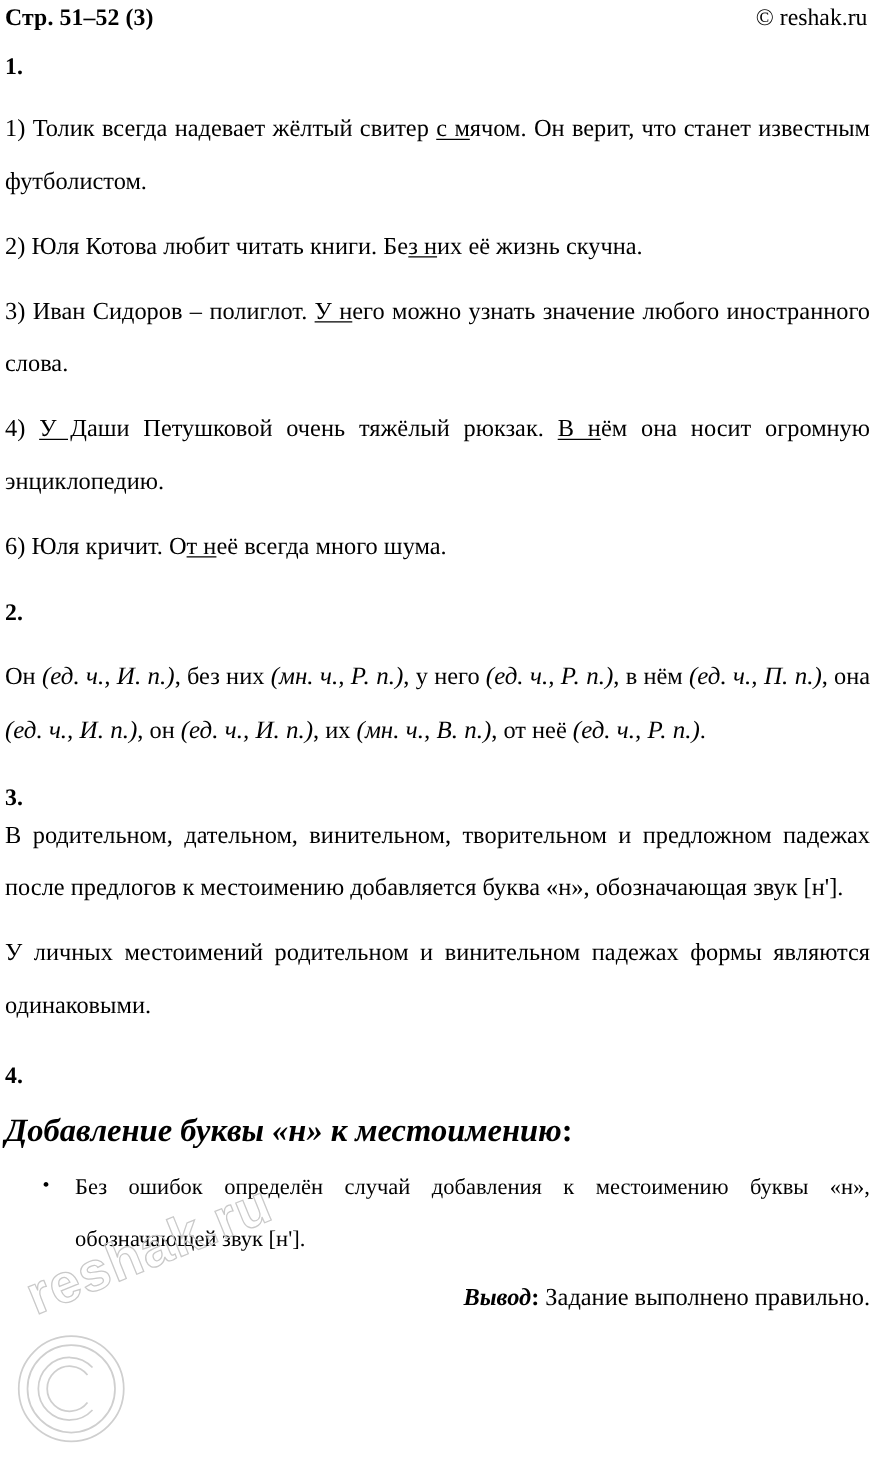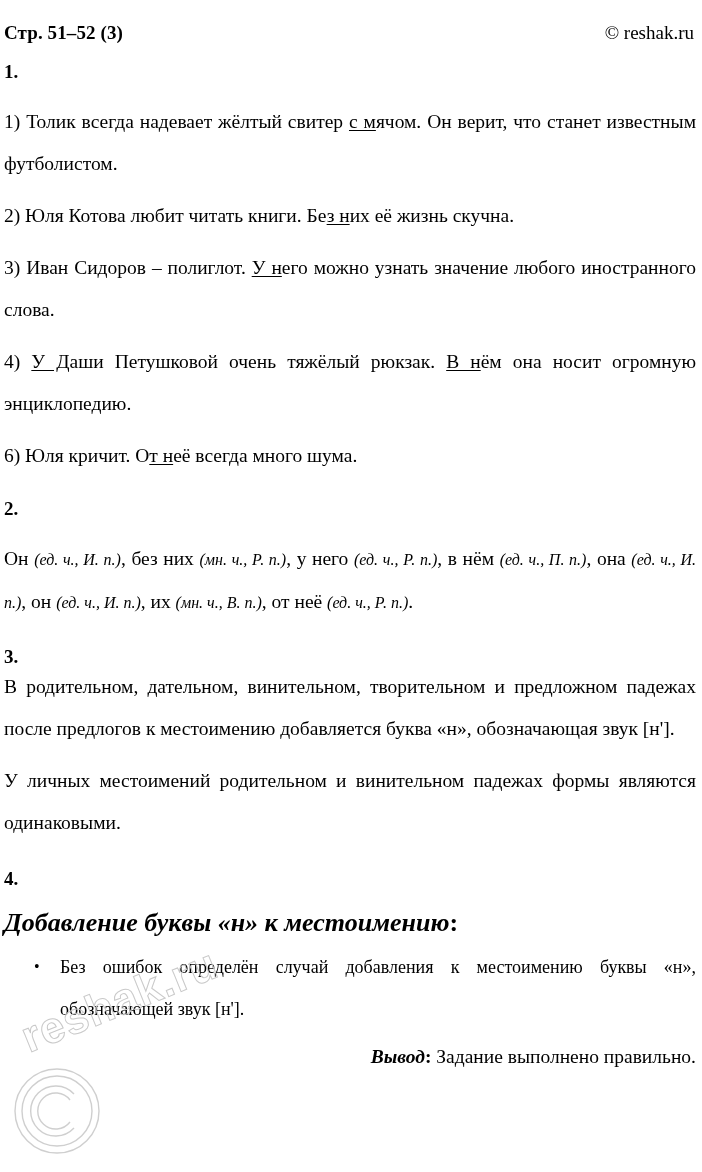--- a/index.html
+++ b/index.html
@@ -13,21 +13,21 @@
     height: 1172px;
     position: relative;
     font-family: "Liberation Serif", "DejaVu Serif", serif;
     color: #000000;
     overflow: hidden;
   }
   .page {
     position: relative;
     width: 702px;
     height: 1172px;
-    padding: 18px 4px 0 2px;
+    padding: 0 4px 0 2px;
   }
 
   
   .header {
     display: flex;
     align-items: baseline;
     justify-content: space-between;
     padding: 4px 2px 0 2px;
     height: 28px;
   }
@@ -68,21 +68,21 @@
   }
   .para.first { margin-top: 20px; }
   .para + .para { margin-top: 10px; }
 
   .para-noj { text-align: left; }
 
   u { text-decoration: underline; text-underline-offset: 2px; }
 
   .gram {
     font-style: italic;
-    font-size: 16px;
+    font-size: 20px;
   }
 
   .bi {
     font-weight: bold;
     font-style: italic;
   }
   .b {
     font-weight: bold;
     font-style: normal;
   }

